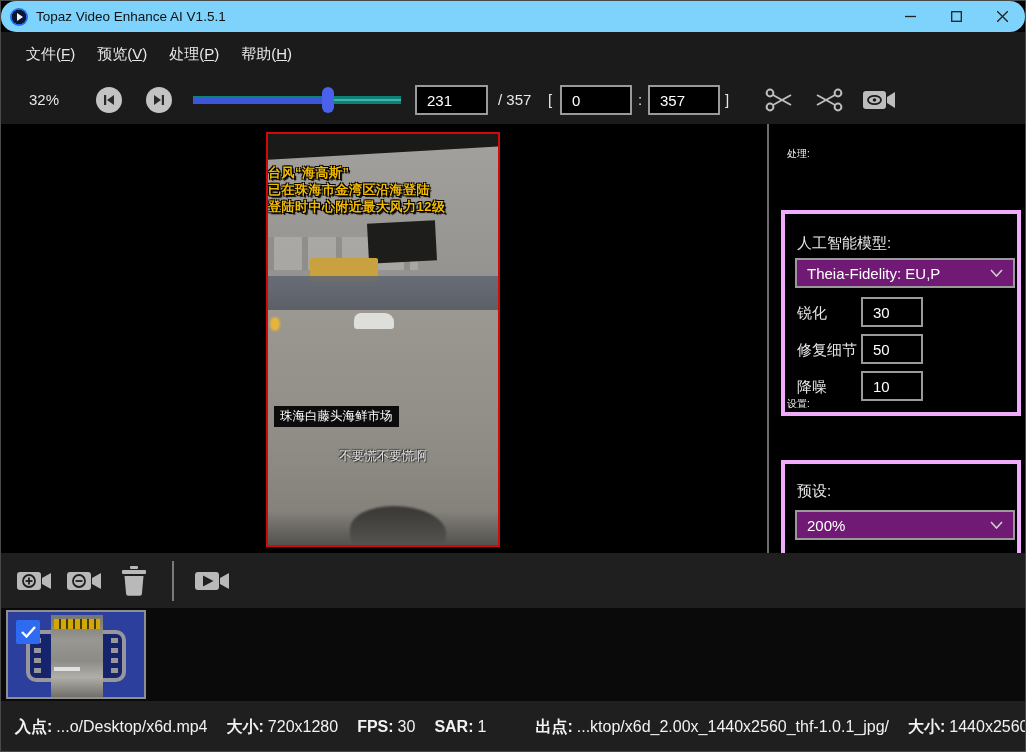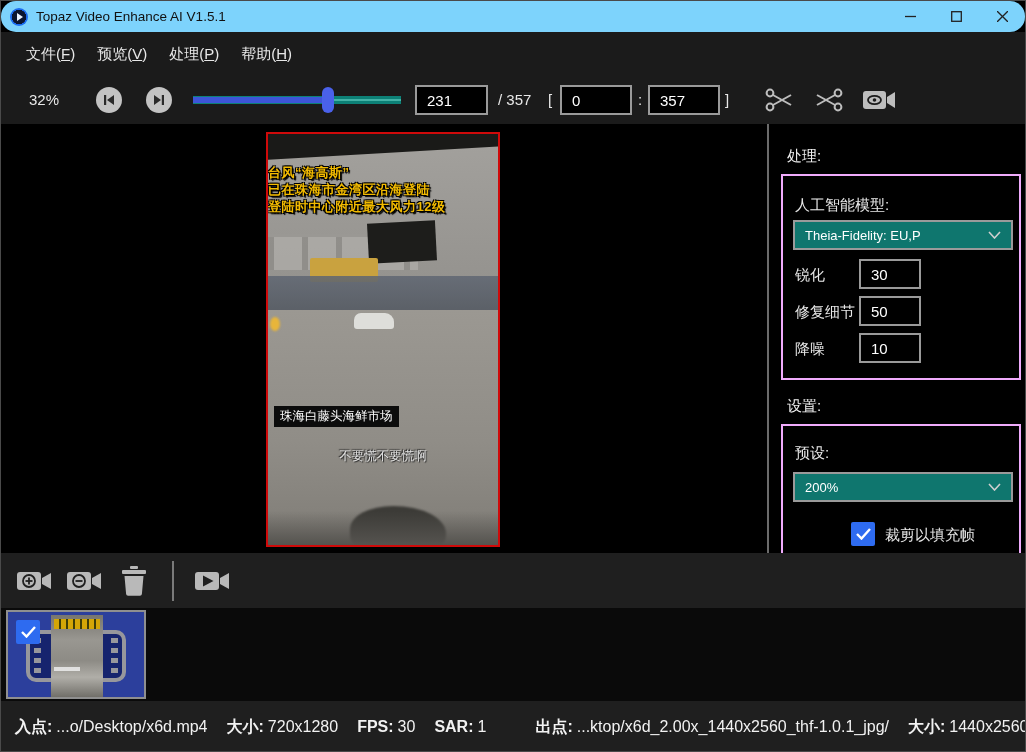--- a/index.html
+++ b/index.html
@@ -64,25 +64,25 @@
     background:linear-gradient(#9b9892, #908d87 55%, #7f7c76); }
   .v-caption { position:absolute; left:6px; top:272px; background:#0c0c0c; color:#fff;
     font-size:12.5px; padding:2px 6px; white-space:nowrap; }
   .v-speech { position:absolute; left:0; top:314px; width:100%; text-align:center; color:#e3e3e3;
     font-size:12.5px; text-shadow:1px 1px 1px #222, -1px -1px 1px #222; }
   .v-blob { position:absolute; left:82px; top:372px; width:96px; height:50px; background:#3c3b37;
     border-radius:45% 55% 40% 40%; filter:blur(1px); }
   .v-bottom { position:absolute; left:0; bottom:0; width:100%; height:34px; background:linear-gradient(transparent,#55534f); }
   
   .panel { position:absolute; left:766px; top:0; width:260px; height:429px; border-left:2px solid #6b6b6b; }
-  .panel-heading { position:absolute; left:18px; color:#f0f0f0; font-size:15px; }
-  .groupbox { position:absolute; left:12px; width:240px; border:2px solid #f0abfc; }
+  .panel-heading { position:absolute; left:18px; color:#f0f0f0; font-size:10px; }
+  .groupbox { position:absolute; left:12px; width:240px; border:4px solid #f0abfc;margin-top:36px; }
   .g-label { position:absolute; left:12px; color:#e8e8e8; font-size:15px; }
   .dropdown { position:absolute; left:10px; width:220px; height:30px; border:2px solid #9a9a9a;
-    background:#0f766e; color:#fff; font-size:13px; display:flex; align-items:center; padding:0 10px; }
+    background:#701a75; color:#fff; font-size:15px; display:flex; align-items:center; padding:0 10px; }
   .dropdown .chev { margin-left:auto; }
   .num-input { position:absolute; left:76px; width:62px; height:30px; background:#000;
     border:2px solid #9a9a9a; color:#fff; font-size:15px; padding:0 10px;
     font-family:"Liberation Sans", sans-serif; outline:none; }
   .row-label { position:absolute; left:12px; color:#e8e8e8; font-size:15px;text-align:right; }
   .checkbox { position:absolute; width:24px; height:24px; background:#2e6bf0; border-radius:2px;
     display:flex; align-items:center; justify-content:center; }
   
   .clipbar { position:absolute; left:0; top:552px; width:100%; height:55px; background:#1f1f1f; }
   .clip-icon { position:absolute; top:12px; width:36px; height:32px; display:flex; align-items:center; justify-content:center; }

